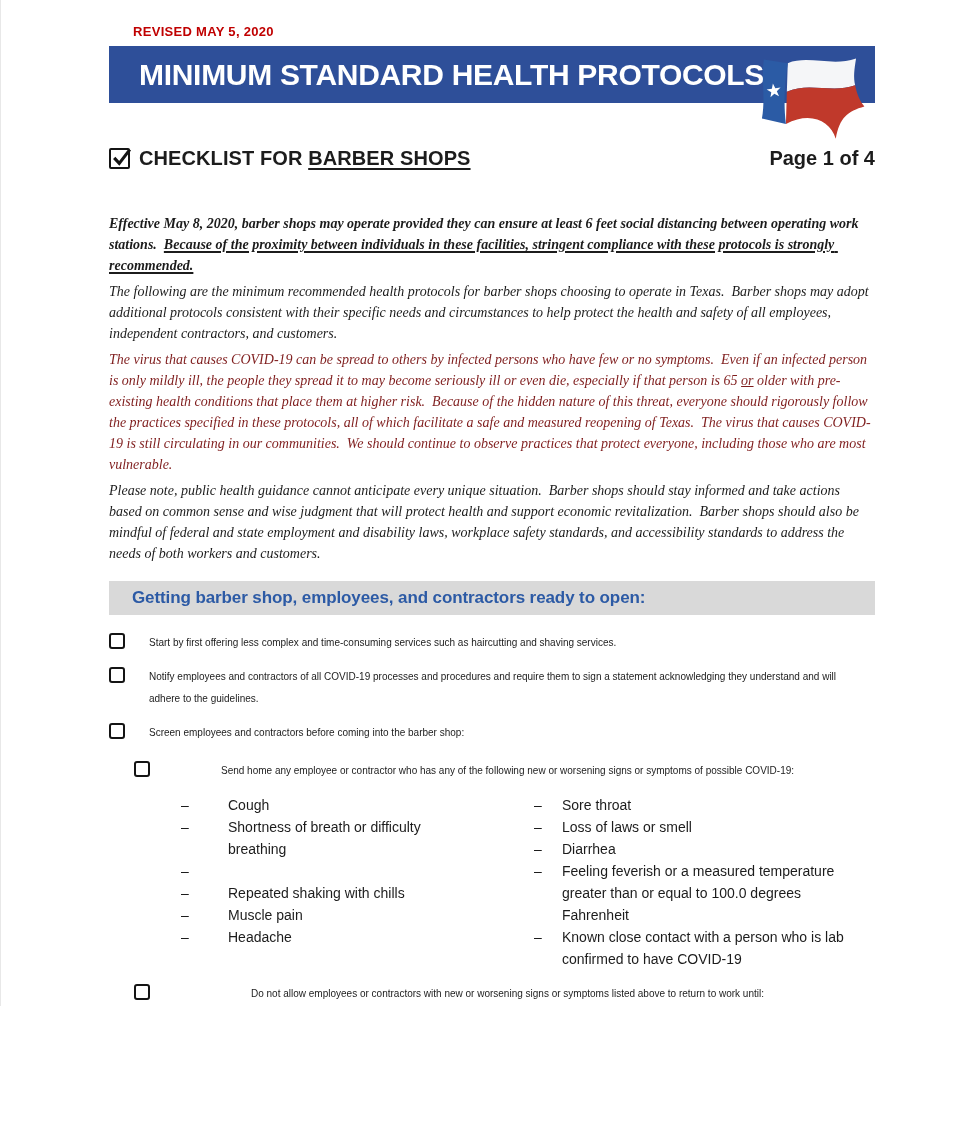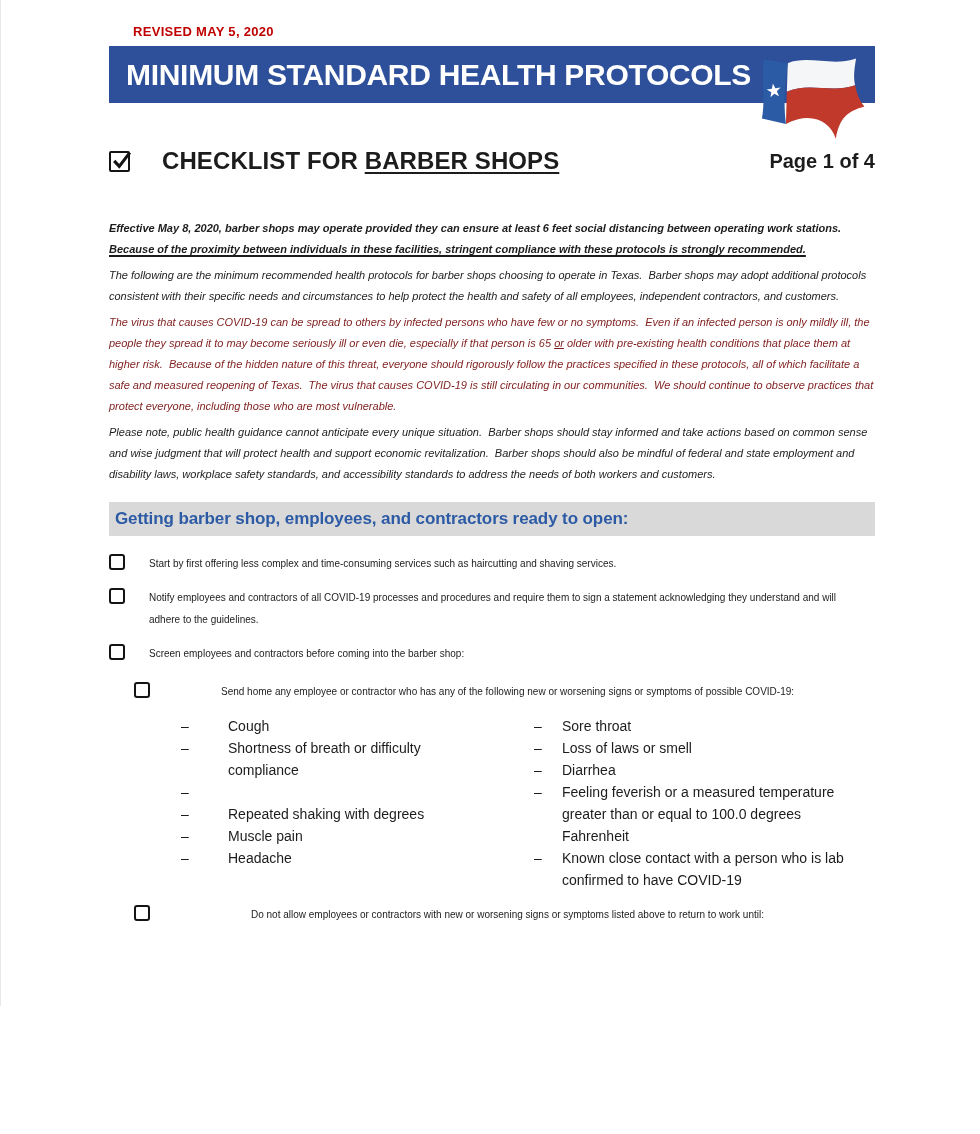--- a/index.html
+++ b/index.html
@@ -10,49 +10,49 @@
     overflow:hidden; padding:24px 105px 0 108px;
     border-left:1px solid #e8e8e8;
   }
   
   .revised {
     color:#c00000; font-weight:bold; font-size:13px; letter-spacing:.3px;
     margin-left:24px; margin-bottom:7px;
   }
   .banner {
     position:relative; height:57px; background:#2e4f99;
-    display:flex; align-items:center; padding-left:17px;
+    display:flex; align-items:center; padding-left:30px;
   }
   .banner-title {
     color:#ffffff; font-weight:bold; font-size:30px; letter-spacing:-.3px;
     white-space:nowrap;
   }
   .flag { position:absolute; top:4px; right:6px; width:120px; height:102px; overflow:visible; }
   
   .title-row { display:flex; align-items:center; margin-top:44px; }
   .cb {
     display:inline-block; width:16px; height:16px; flex:none;
     border:2.6px solid #141414; border-radius:3px; background:#fff;
   }
   .cb-lg { position:relative; width:21px; height:21px; border-width:2.8px; border-radius:2px; }
   .cb-lg svg { position:absolute; left:0; top:-5px; width:22px; height:24px; overflow:visible; }
-  .title-row h1 { font-size:24px; font-weight:bold; margin-left:32px; letter-spacing:.1px; }
+  .title-row h1 { font-size:20px; font-weight:bold; margin-left:9px; letter-spacing:.1px; }
   .title-row h1 .u { text-decoration:underline; text-decoration-thickness:2px; text-underline-offset:3px; }
   .pageno { margin-left:auto; font-size:20px; font-weight:bold; }
   
   .intro { margin-top:43px; }
-  .para { font-style:italic; font-size:11px; line-height:21px; white-space:pre-wrap; margin-bottom:5px; }
+  .para { font-style:italic; font-size:14px; line-height:21px; white-space:pre-wrap; margin-bottom:5px;font-family:Liberation Serif, serif; }
   .para.bold { font-weight:bold; }
   .para .uline { text-decoration:underline; text-decoration-thickness:1.6px; text-underline-offset:2px; }
   .para.red { color:#7f1d1d; }
   .para .u-thin { text-decoration:underline; }
   
   .section-bar {
     margin-top:17px; background:#d9d9d9; height:34px;
-    display:flex; align-items:center; padding-left:6px;
+    display:flex; align-items:center; padding-left:23px;
   }
   .section-bar h2 { color:#2c5aa5; font-size:17px; font-weight:bold; letter-spacing:-.1px; }
   
   .items { margin-top:17px; }
   .item { display:flex; align-items:flex-start; margin-bottom:12px; }
   .item .cb { margin-top:1px; }
   .itext { font-size:10px; line-height:22px; margin-left:24px; }
   .w1 { width:705px; }
   .sub { margin-left:25px; margin-top:13px;text-align:center; }
   .sub .itext { margin-left:25px; width:665px; }
@@ -128,28 +128,28 @@
     </div>
 
     <div class="symptoms">
       <ul class="col col-left">
         <li>
             <span class="dash">–</span>
             <span class="stext">Cough</span>
           </li>
         <li>
             <span class="dash">–</span>
-            <span class="stext">Shortness of breath or difficulty compliance</span>
+            <span class="stext">Shortness of breath or difficulty breathing</span>
           </li>
         <li>
             <span class="dash">–</span>
           </li>
         <li>
             <span class="dash">–</span>
-            <span class="stext">Repeated shaking with degrees</span>
+            <span class="stext">Repeated shaking with chills</span>
           </li>
         <li>
             <span class="dash">–</span>
             <span class="stext">Muscle pain</span>
           </li>
         <li>
             <span class="dash">–</span>
             <span class="stext">Headache</span>
           </li>
       </ul>

